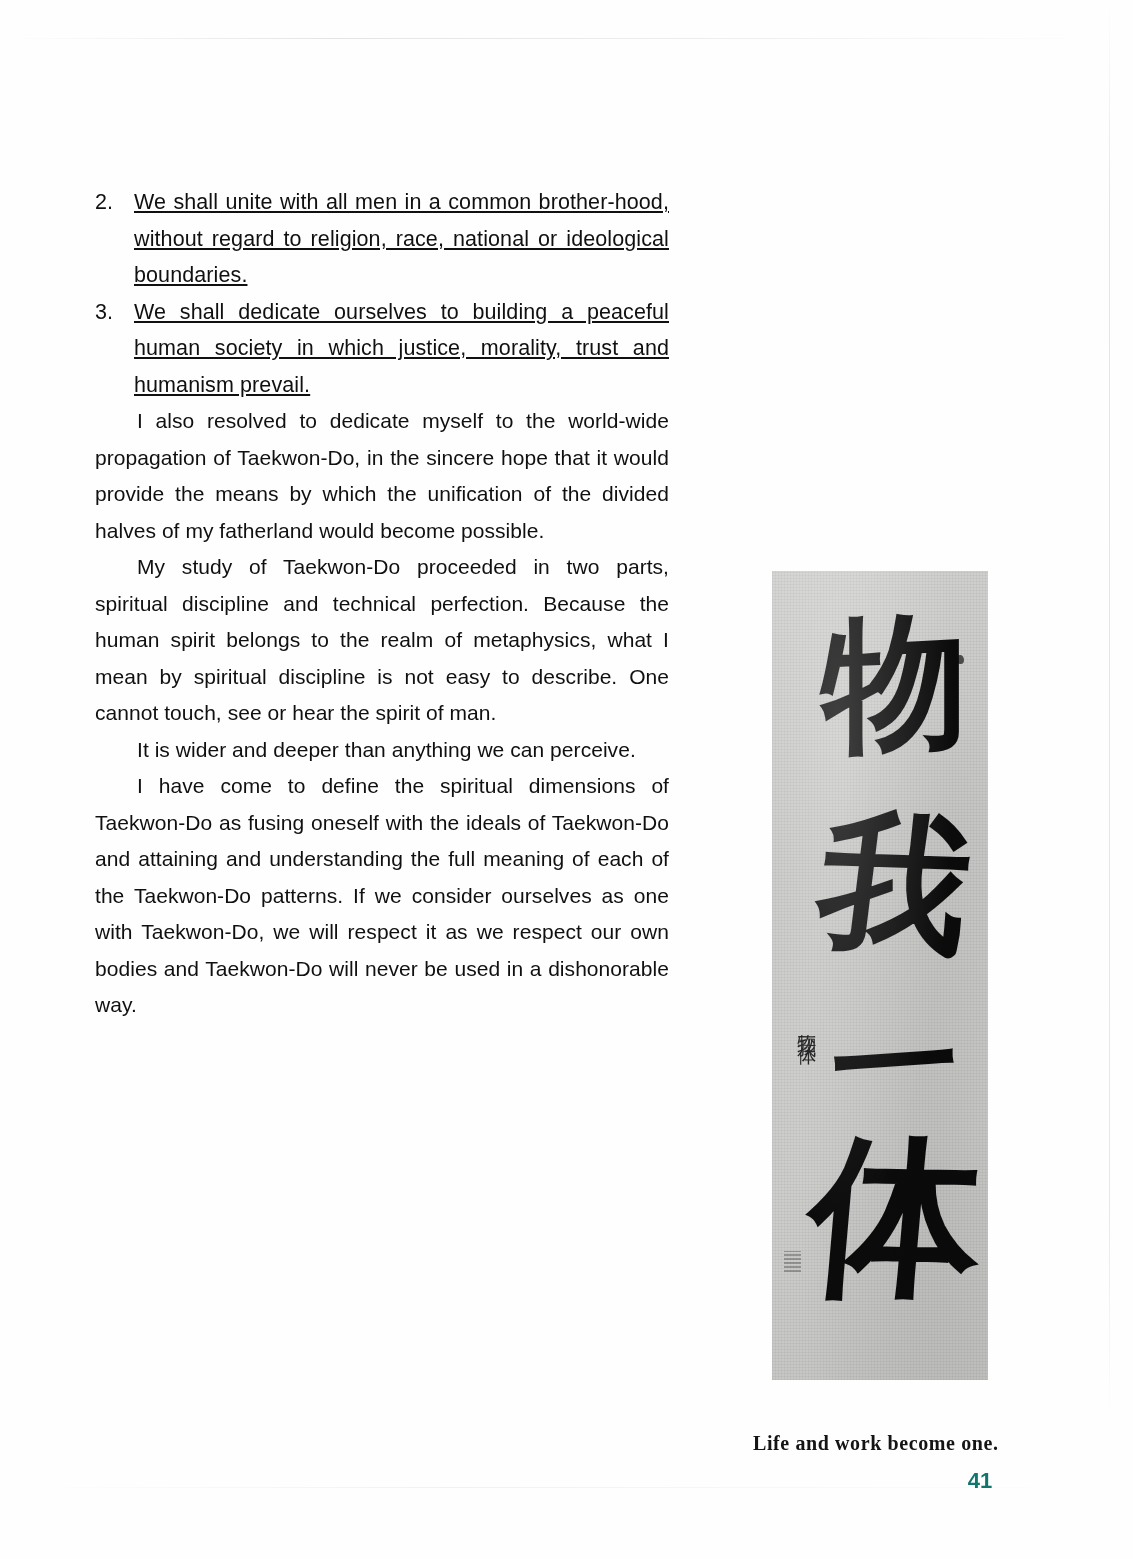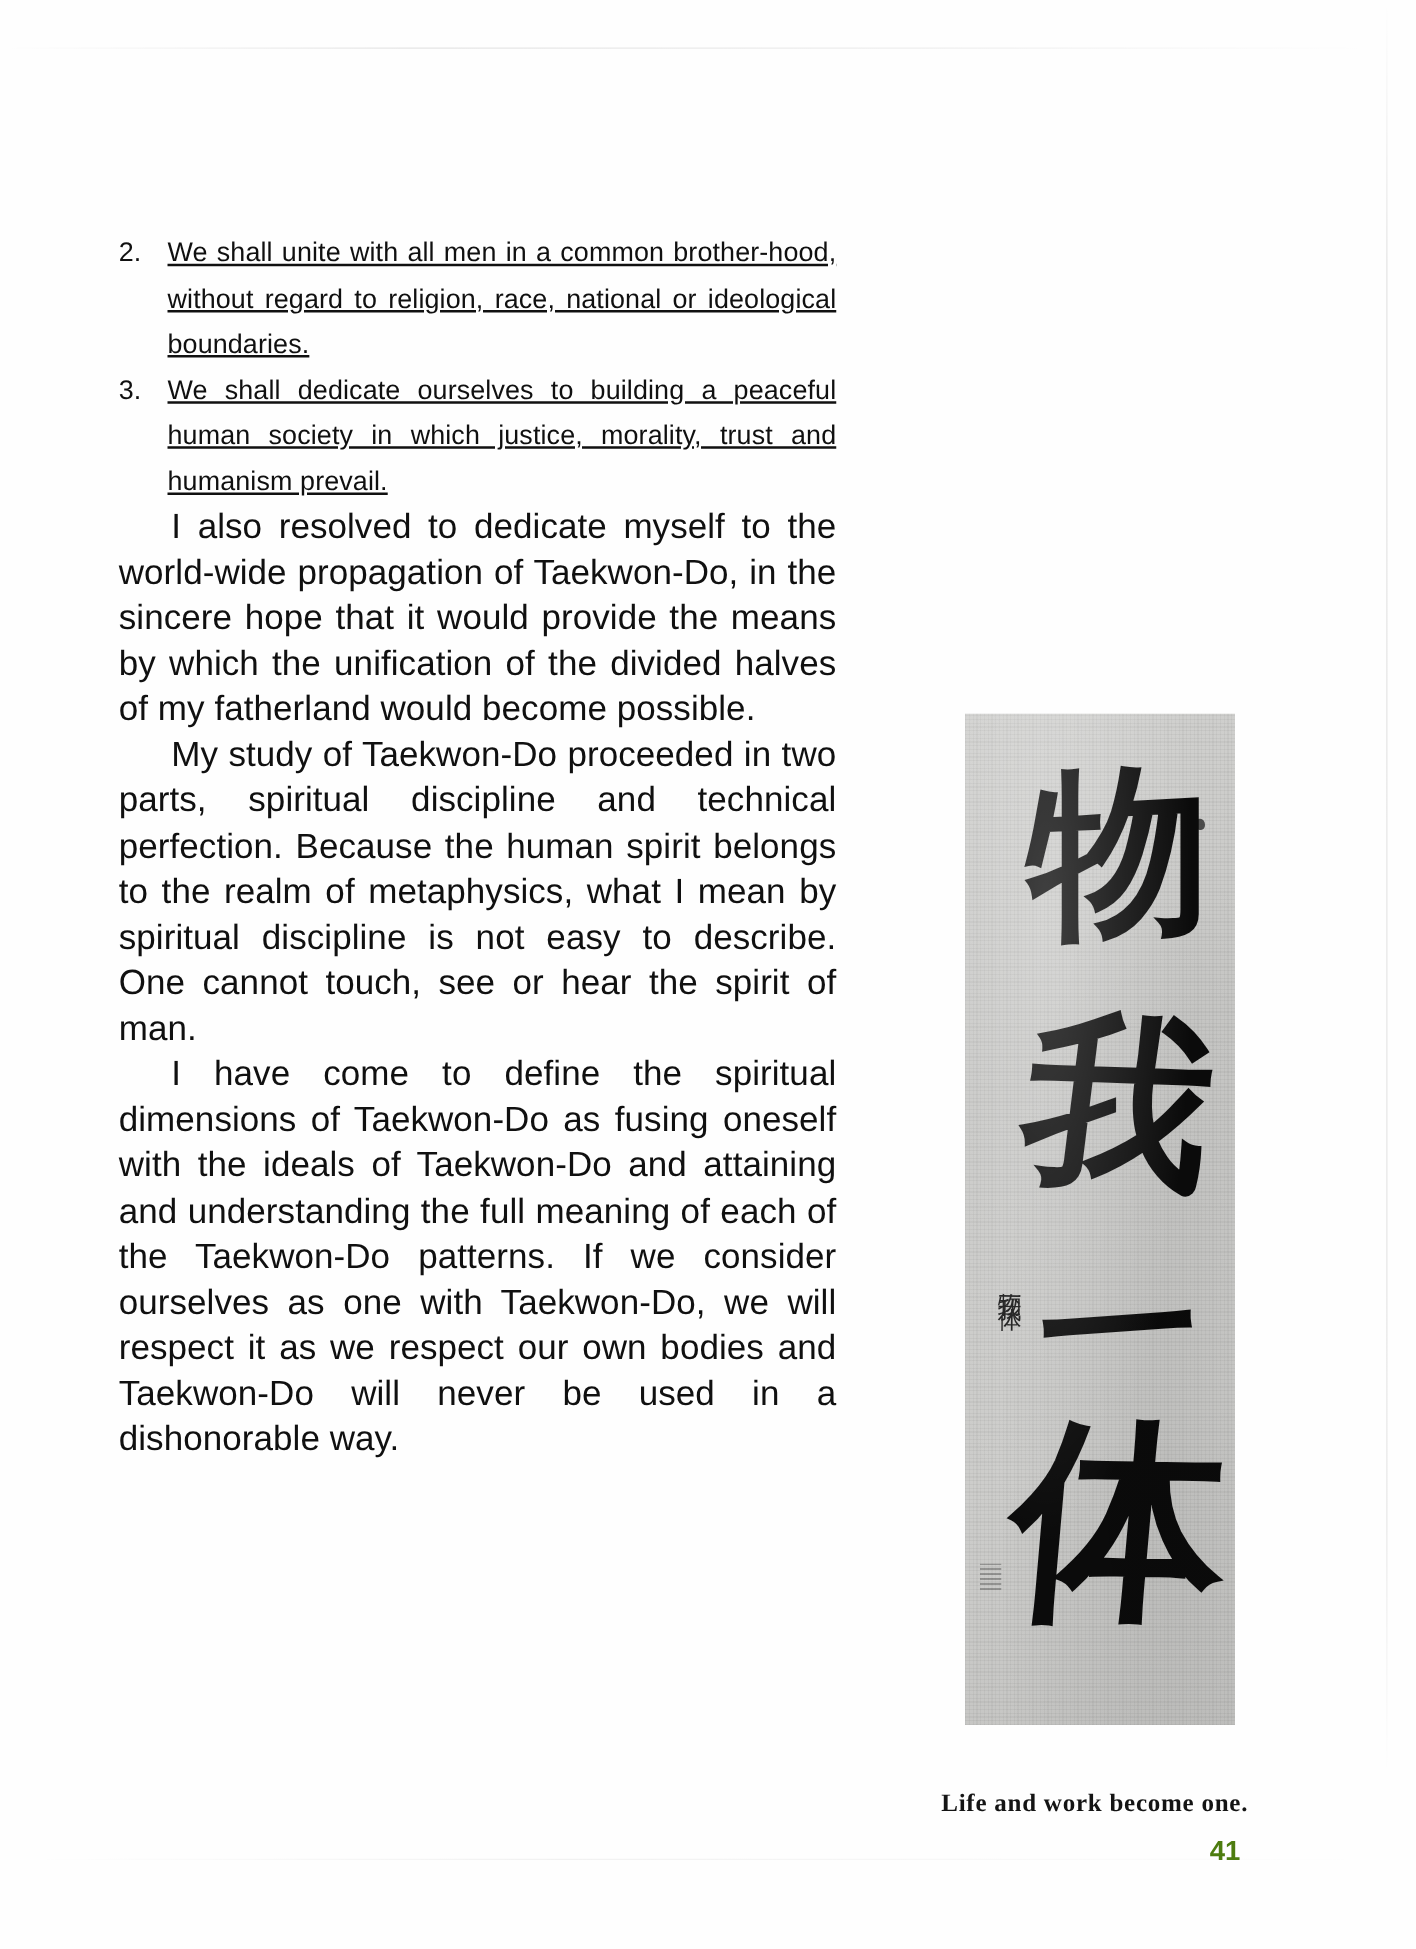--- a/index.html
+++ b/index.html
@@ -64,21 +64,21 @@
     left: 0;
     top: 0;
     font-size: 21.5px;
     line-height: 36.5px;
   }
   .list-item .li-text {
     display: block;
     text-decoration: underline;
   }
   .para {
-    font-size: 28px;
+    font-size: 21px;
     line-height: 36.5px;
     letter-spacing: 0.05px;
     text-align: justify;
     text-justify: inter-word;
     text-indent: 42px;
     margin: 0;
   }
 
   
   .figure {
@@ -181,21 +181,21 @@
   }
   .folio {
     position: absolute;
     left: 950px;
     top: 1468px;
     width: 60px;
     text-align: center;
     font-family: "Liberation Sans", sans-serif;
     font-weight: 700;
     font-size: 22px;
-    color: #4d7c0f;
+    color: #0f766e;
   }
 </style>
 </head>
 <body>
 
 <div class="page">
 
   <div class="scan-edge-top"></div>
   <div class="scan-edge-right"></div>
   <div class="scan-edge-bottom"></div>
@@ -208,20 +208,21 @@
         <span class="li-text">We shall unite with all men in a common brother-hood, without regard to religion, race, national or ideological boundaries.</span>
       </li>
       <li class="list-item">
         <span class="marker">3.</span>
         <span class="li-text">We shall dedicate ourselves to building a peaceful human society in which justice, morality, trust and humanism prevail.</span>
       </li>
     </ol>
 
     <p class="para">I also resolved to dedicate myself to the world-wide propagation of Taekwon-Do, in the sincere hope that it would provide the means by which the unification of the divided halves of my fatherland would become possible.</p>
     <p class="para">My study of Taekwon-Do proceeded in two parts, spiritual discipline and technical perfection. Because the human spirit belongs to the realm of metaphysics, what I mean by spiritual discipline is not easy to describe. One cannot touch, see or hear the spirit of man.</p>
+    <p class="para">It is wider and deeper than anything we can perceive.</p>
     <p class="para">I have come to define the spiritual dimensions of Taekwon-Do as fusing oneself with the ideals of Taekwon-Do and attaining and understanding the full meaning of each of the Taekwon-Do patterns. If we consider ourselves as one with Taekwon-Do, we will respect it as we respect our own bodies and Taekwon-Do will never be used in a dishonorable way.</p>
 
   </div>
 
   <div class="figure">
     <div class="scroll">
       <div class="ink-fleck"></div>
 
       <div class="glyph-col">
         <div class="glyph glyph-1">物</div>

